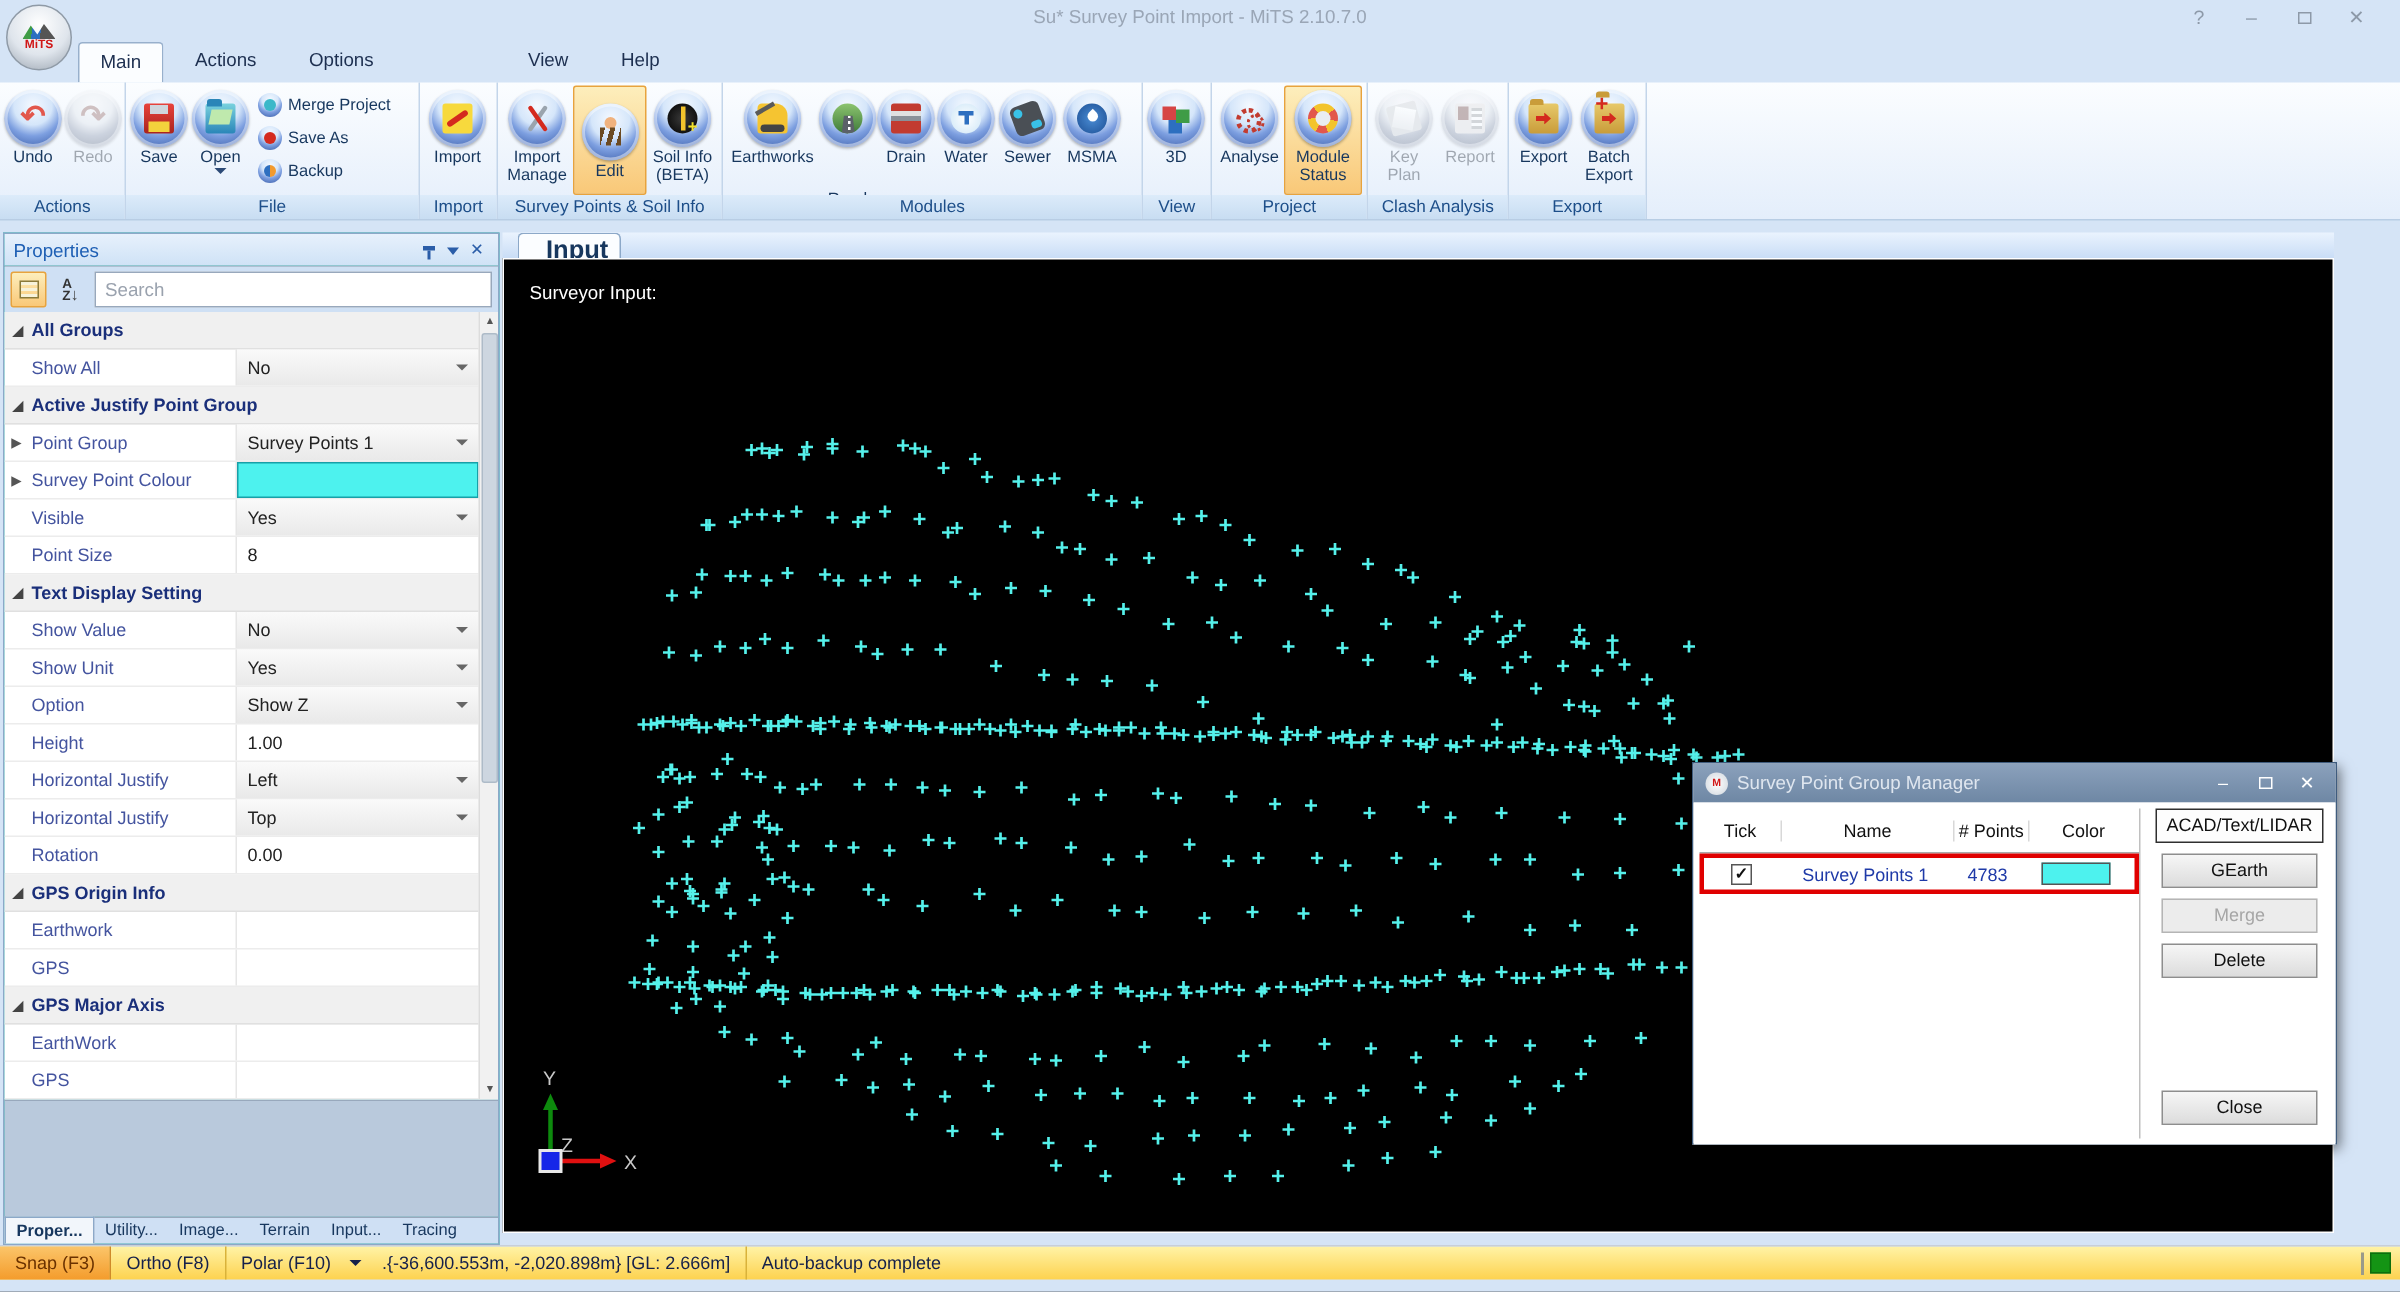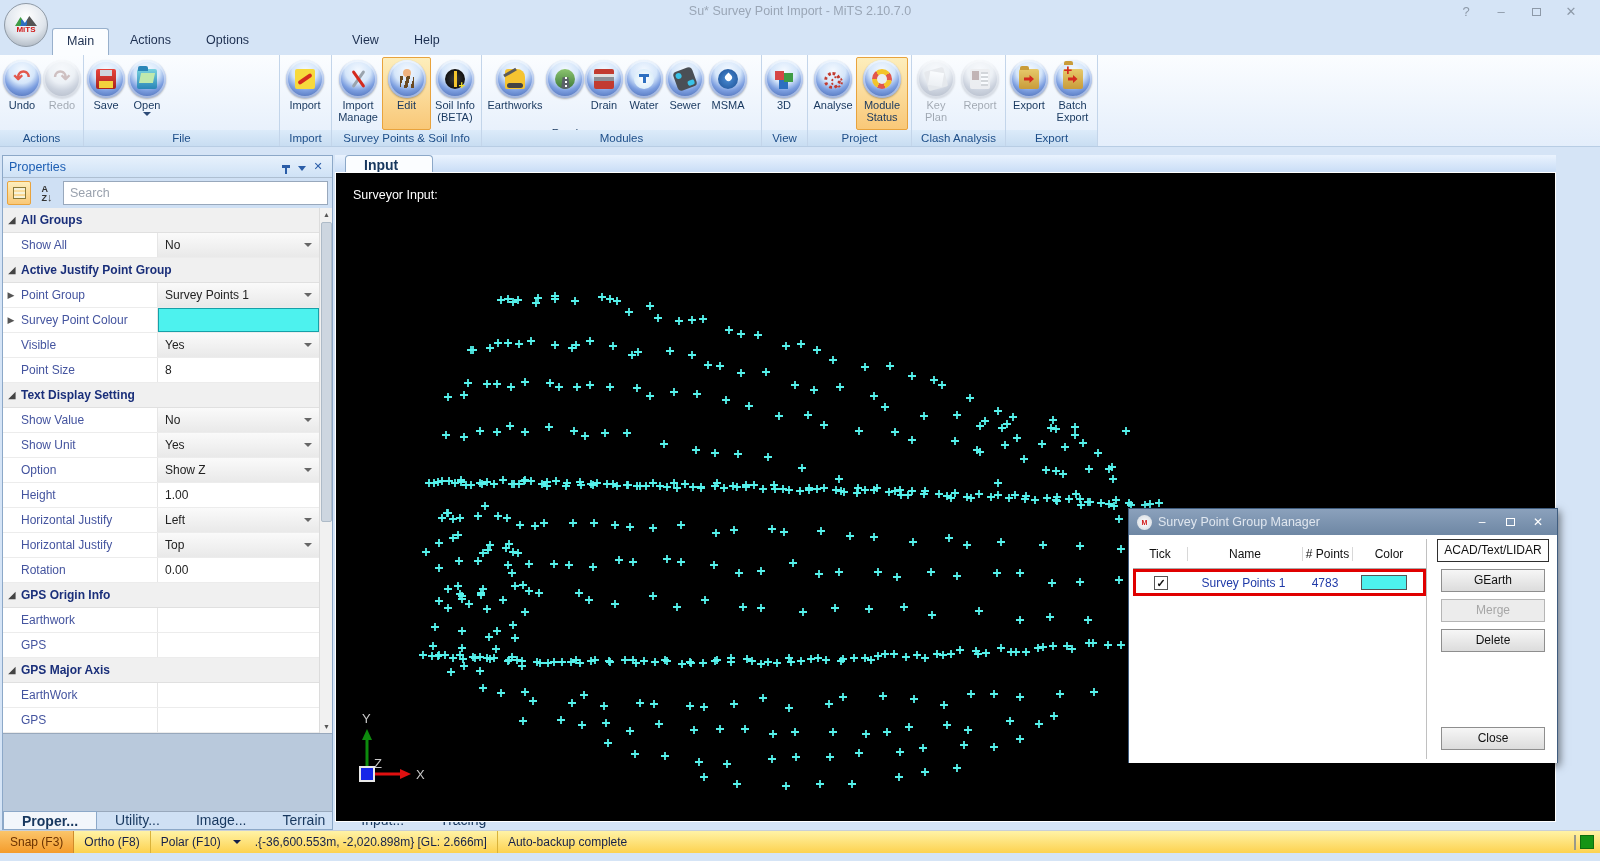--- a/index.html
+++ b/index.html
@@ -164,29 +164,29 @@
   .pval.dd::after { content:""; position:absolute; right:7px; top:10px; width:0; height:0;
     border-left:4px solid transparent; border-right:4px solid transparent; border-top:4px solid #666; }
   .pval.colorcell { background:#4df2ee; border:1px solid #17a0a8; }
   #lp-scroll { width:13px; background:#f1f1f1; border-left:1px solid #dcdcdc; position:relative; }
   .sc-arrow { position:absolute; left:0; width:13px; height:13px; font-size:7px; color:#555;
     text-align:center; line-height:13px; }
   #sc-thumb { position:absolute; left:1px; top:14px; width:11px; height:300px; background:#cdd6e0;
     border:1px solid #aebbc8; border-radius:2px; }
   #lp-filler { flex:1; background:#b9c9dc; border-top:1px solid #98a8bc; }
   #lp-tabs { height:18px; background:#cfe0f4; display:flex; align-items:flex-end; border-top:1px solid #98a8bc; }
-  .lp-tab { font-size:14px; color:#17375e; padding:2px 18px; height:18px; line-height:14px; }
+  .lp-tab { font-size:11px; color:#17375e; padding:2px 7px; height:18px; line-height:14px; }
   .lp-tab.active { background:#f2f6fb; border:1px solid #8ca8c8; border-bottom:none; font-weight:bold; }
 
   
   #canvas-tabs { position:absolute; left:335px; top:155px; width:1221px; height:17px;
     background:linear-gradient(#eaf3fe,#c9ddf6); }
-  #input-tab { position:absolute; left:10px; top:0; height:17px; padding:1px 34px 0 18px;
+  #input-tab { position:absolute; left:10px; top:0; height:17px; padding:1px 7px 0 18px;
     background:#fbfdff; border:1px solid #8ca8c8; border-bottom:none; border-radius:4px 4px 0 0;
-    font-size:14px; font-weight:bold; color:#17375e; }
+    font-size:17px; font-weight:bold; color:#17375e; }
   #tabstrip-caret { position:absolute; right:8px; top:6px; width:0; height:0;
     border-left:5px solid transparent; border-right:5px solid transparent; border-top:5px solid #1d3songs866; 
     border-top-color:#1d3866; }
   #canvas { position:absolute; left:335px; top:172px; width:1221px; height:650px; background:#000;
     border:1px solid #fff; }
   #canvas svg { position:absolute; left:0; top:0; }
 
   
   #dialog { position:absolute; left:1128px; top:508px; width:430px; height:255px;
     background:#f0f0f0; border:1px solid #3f5c7e; box-shadow:2px 3px 8px rgba(0,0,0,.5); }
@@ -279,20 +279,34 @@
           </span>
         <span class="lbl">Save</span>
       </div>
       <div class="rbtn" style="width:42px;">
         <span class="ric">
             <span class="g g-open"></span>
           </span>
         <span class="lbl">Open</span>
         <span class="caret-down"></span>
       </div>
+      <div class="mini-row">
+        <div class="mini">
+          <span class="mic m-merge"></span>
+          <span>Merge Project</span>
+        </div>
+        <div class="mini">
+          <span class="mic m-saveas"></span>
+          <span>Save As</span>
+        </div>
+        <div class="mini">
+          <span class="mic m-backup"></span>
+          <span>Backup</span>
+        </div>
+      </div>
     </div>
     <div class="grp-label">File</div>
   </div>
 
   <div class="grp" style="width:52px;">
     <div class="grp-body">
       <div class="rbtn" style="width:46px;">
         <span class="ric">
             <span class="g g-import"></span>
           </span>
@@ -303,21 +317,21 @@
   </div>
 
   <div class="grp" style="width:150px;">
     <div class="grp-body">
       <div class="rbtn" style="width:52px;">
         <span class="ric">
             <span class="g g-impman"></span>
           </span>
         <span class="lbl">Import Manage</span>
       </div>
-      <div class="rbtn hl" style="width:53px;">
+      <div class="rbtn hl" style="width:53px;justify-content:center;">
         <span class="ric">
             <span class="g g-edit"></span>
           </span>
         <span class="lbl">Edit</span>
       </div>
       <div class="rbtn" style="width:52px;">
         <span class="ric">
             <span class="g g-soil"></span>
           </span>
         <span class="lbl">Soil Info (BETA)</span>

